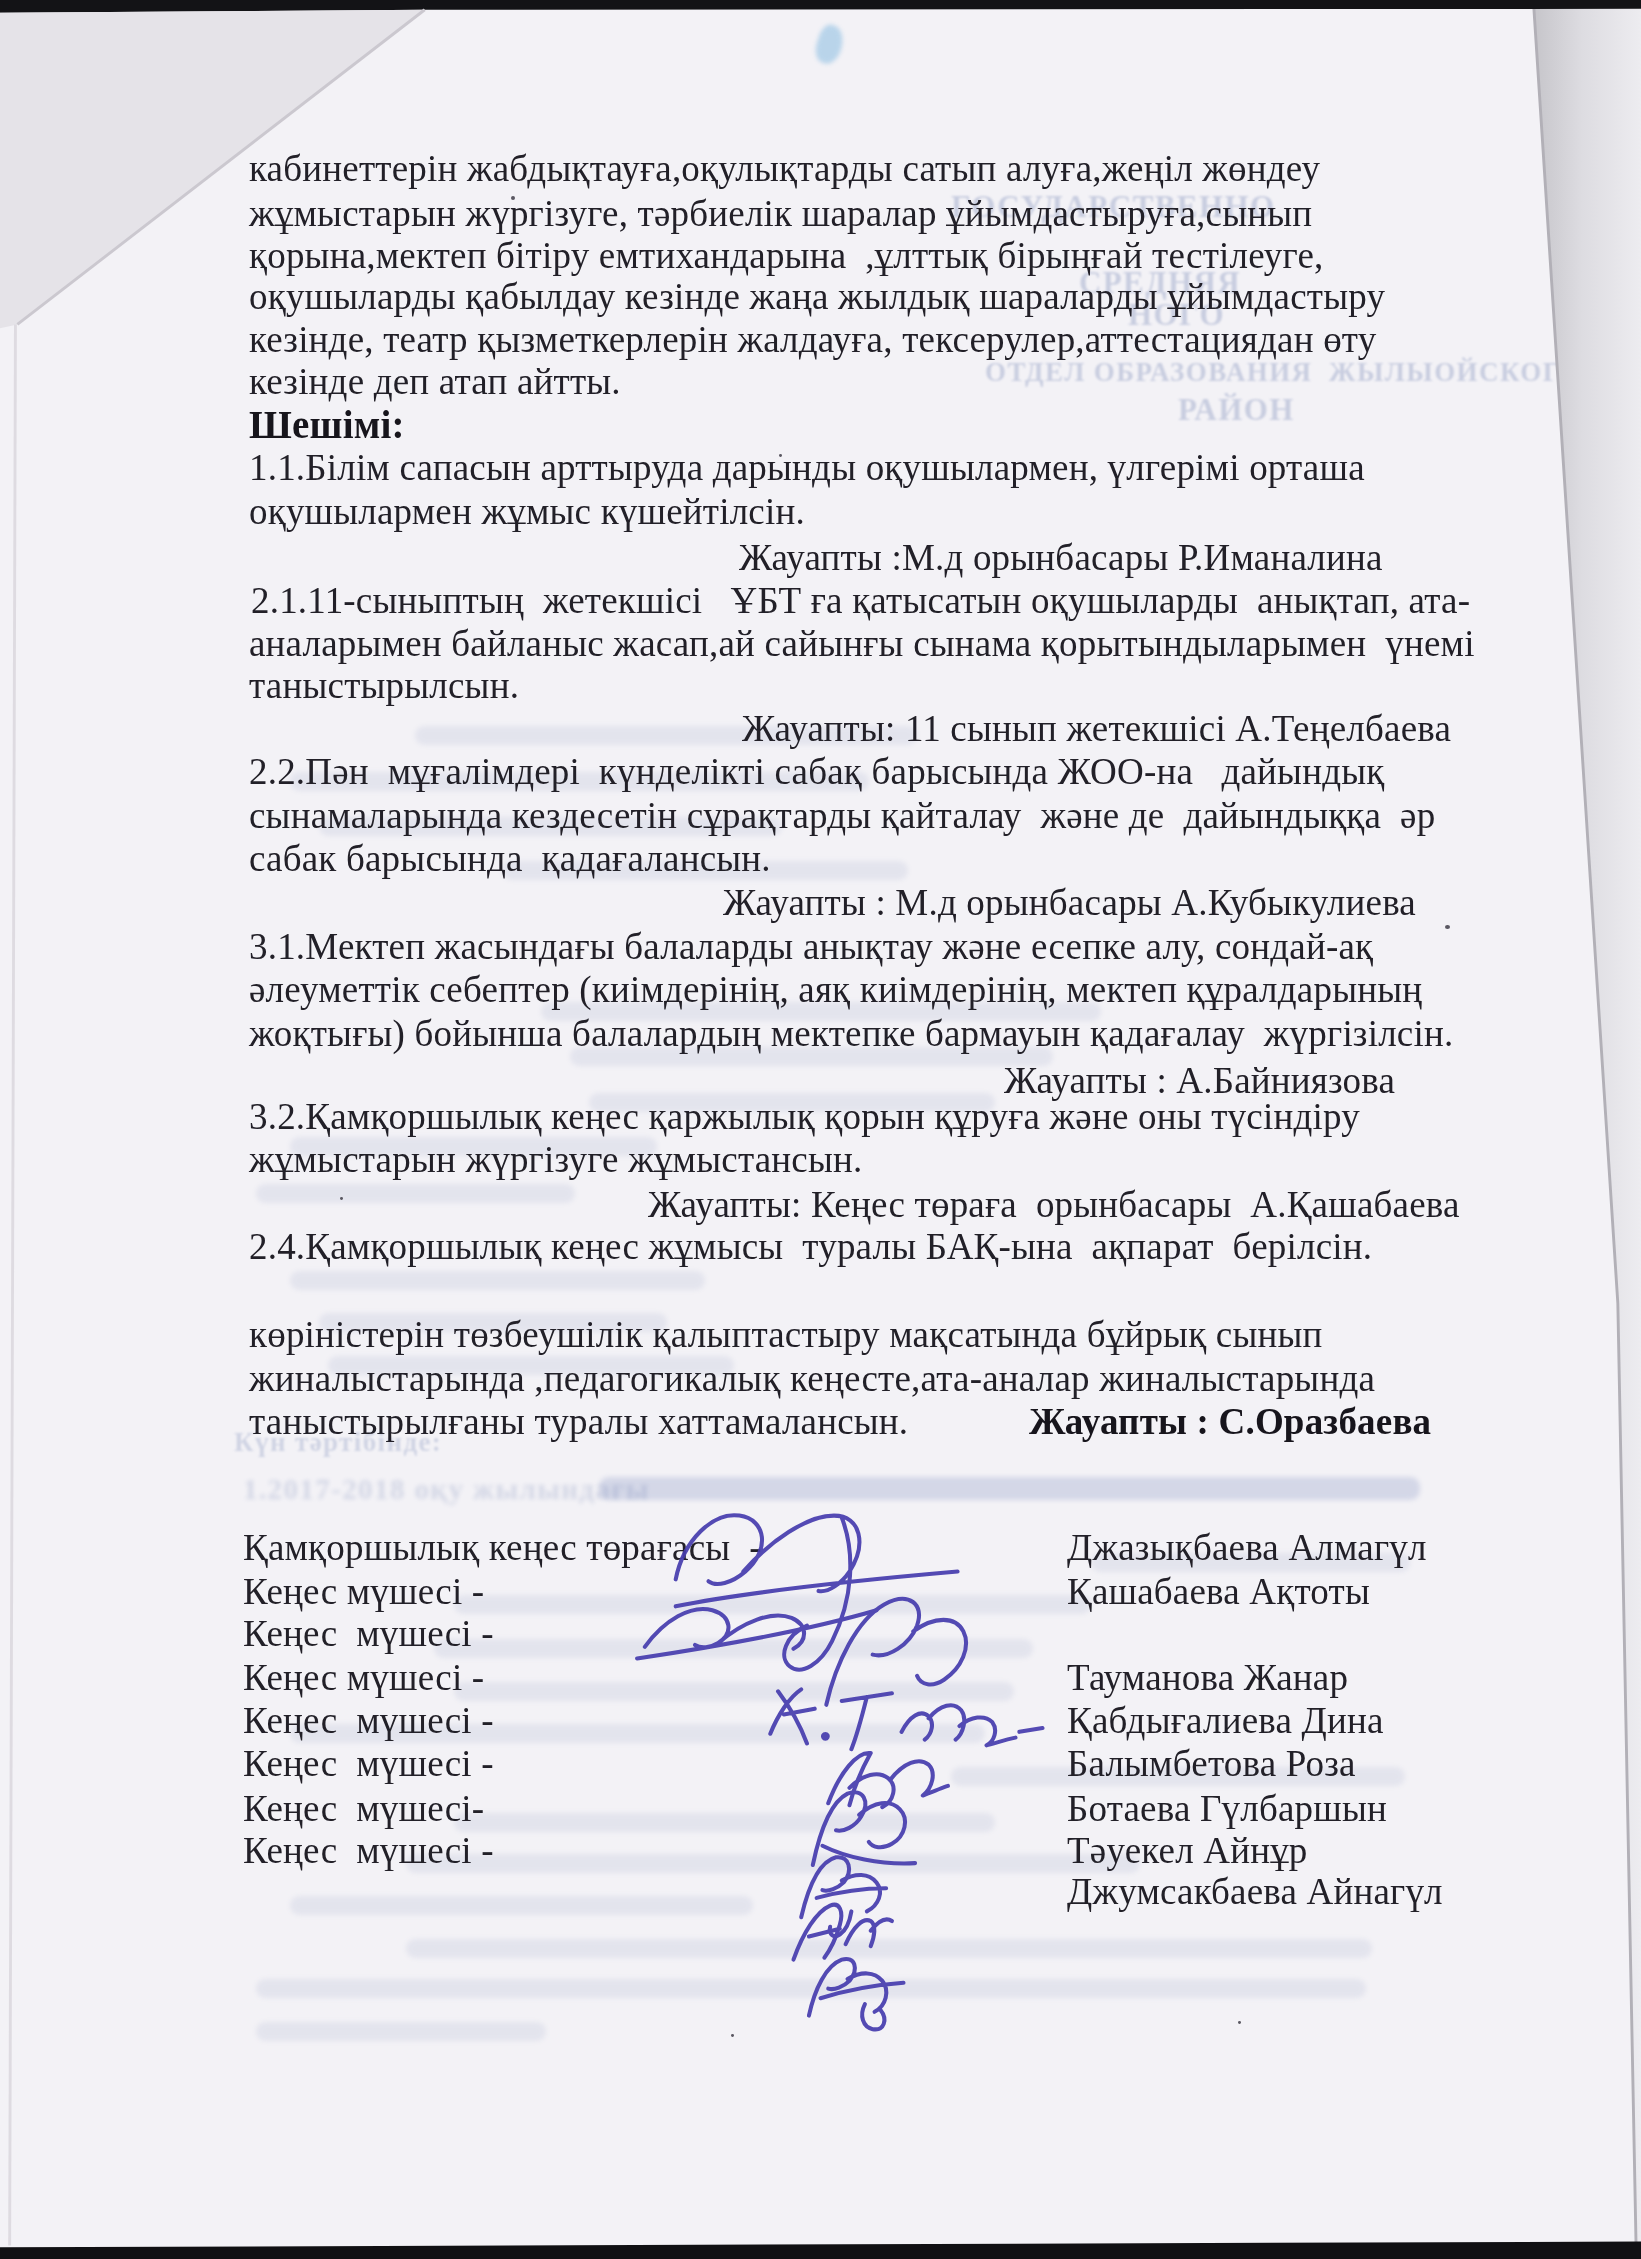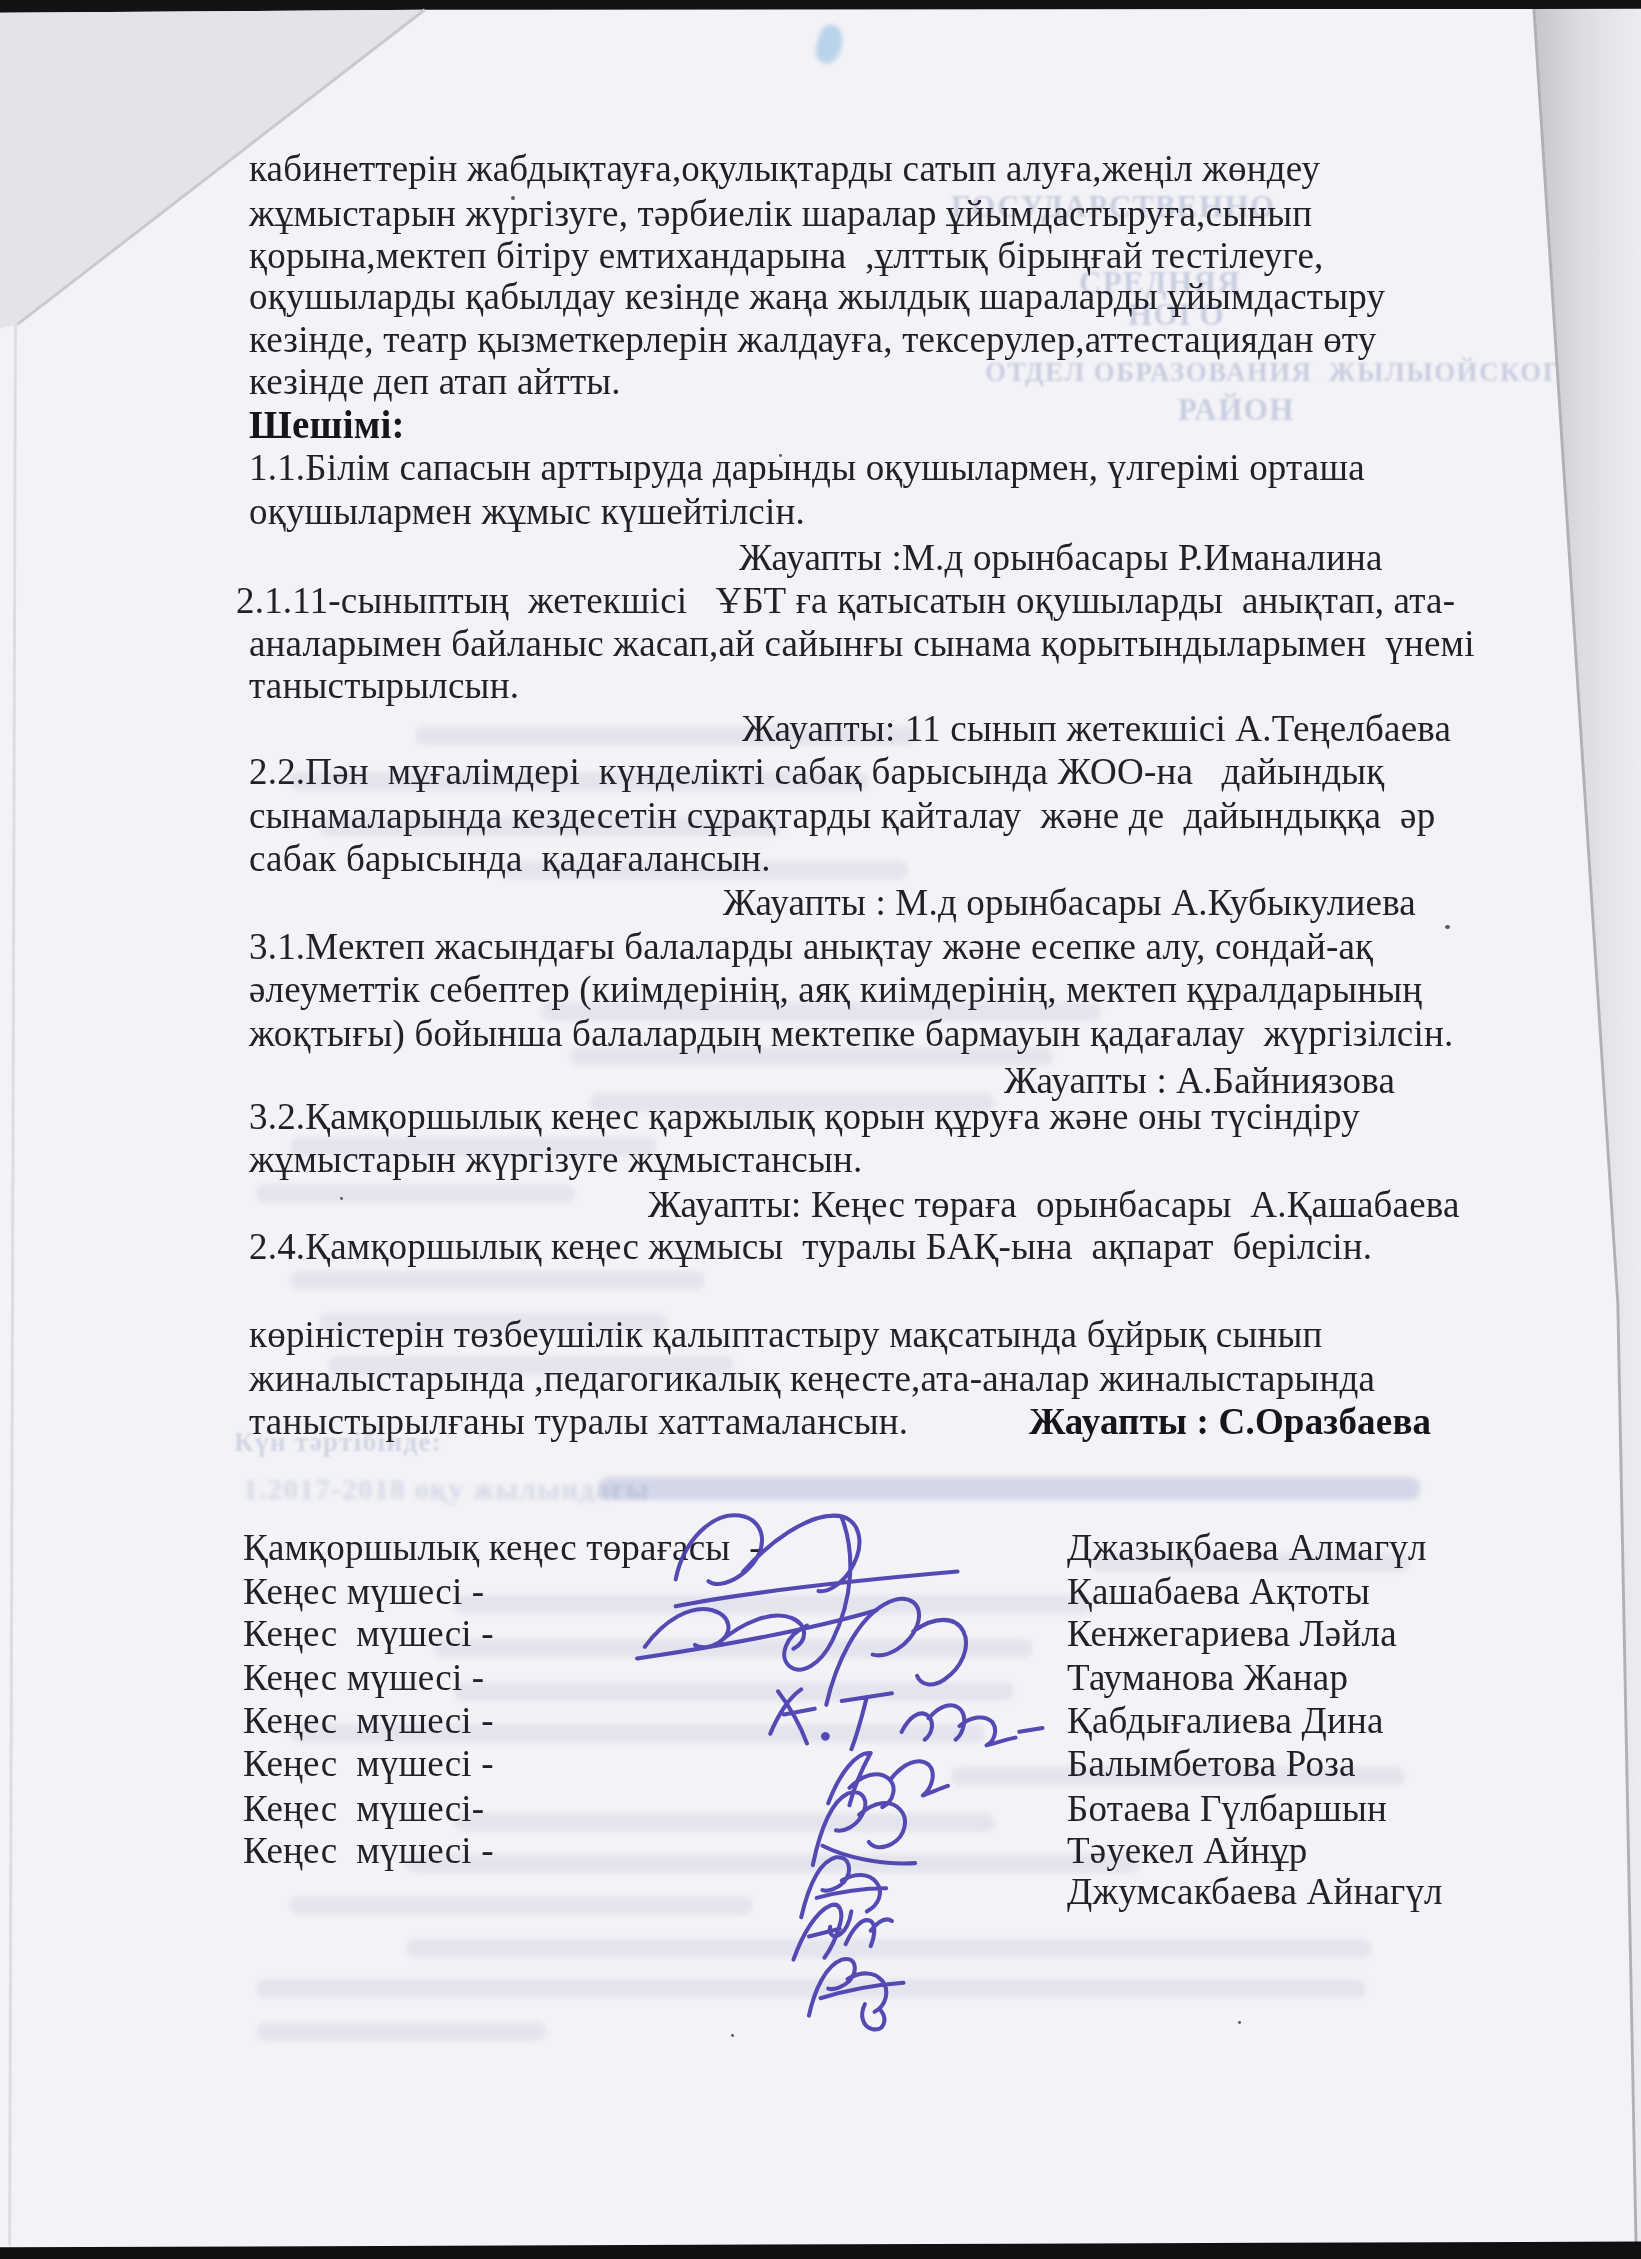--- a/index.html
+++ b/index.html
@@ -92,21 +92,21 @@
   <div class="ln" style="left:249px;top:273px;">оқушыларды қабылдау кезінде жаңа жылдық шараларды ұйымдастыру</div>
   <div class="ln" style="left:249px;top:316px;">кезінде, театр қызметкерлерін жалдауға, тексерулер,аттестациядан өту</div>
   <div class="ln" style="left:249px;top:358px;">кезінде деп атап айтты.</div>
 
   <div class="ln bold" style="left:249px;top:401px;font-size:39px;">Шешімі:</div>
 
   <div class="ln" style="left:249px;top:444px;">1.1.Білім сапасын арттыруда дарынды оқушылармен, үлгерімі орташа</div>
   <div class="ln" style="left:249px;top:488px;">оқушылармен жұмыс күшейтілсін.</div>
   <div class="ln" style="left:739px;top:534px;">Жауапты :М.д орынбасары Р.Иманалина</div>
 
-  <div class="ln" style="left:236px;top:577px;">2.1.11-сыныптың  жетекшісі   ҰБТ ға қатысатын оқушыларды  анықтап, ата-</div>
+  <div class="ln" style="left:251px;top:577px;">2.1.11-сыныптың  жетекшісі   ҰБТ ға қатысатын оқушыларды  анықтап, ата-</div>
   <div class="ln" style="left:249px;top:620px;">аналарымен байланыс жасап,ай сайынғы сынама қорытындыларымен  үнемі</div>
   <div class="ln" style="left:249px;top:662px;">таныстырылсын.</div>
   <div class="ln" style="left:742px;top:705px;">Жауапты: 11 сынып жетекшісі А.Теңелбаева</div>
 
   <div class="ln" style="left:249px;top:748px;">2.2.Пән  мұғалімдері  күнделікті сабақ барысында ЖОО-на   дайындық</div>
   <div class="ln" style="left:249px;top:792px;">сынамаларында кездесетін сұрақтарды қайталау  және де  дайындыққа  әр</div>
   <div class="ln" style="left:249px;top:835px;">сабак барысында  қадағалансын.</div>
   <div class="ln" style="left:723px;top:879px;">Жауапты : М.д орынбасары А.Кубыкулиева</div>
 
   <div class="ln" style="left:249px;top:923px;">3.1.Мектеп жасындағы балаларды анықтау және есепке алу, сондай-ақ</div>
@@ -129,21 +129,20 @@
   <div class="ln" style="left:243px;top:1568px;">Кеңес мүшесі -</div>
   <div class="ln" style="left:243px;top:1610px;">Кеңес  мүшесі -</div>
   <div class="ln" style="left:243px;top:1654px;">Кеңес мүшесі -</div>
   <div class="ln" style="left:243px;top:1697px;">Кеңес  мүшесі -</div>
   <div class="ln" style="left:243px;top:1740px;">Кеңес  мүшесі -</div>
   <div class="ln" style="left:243px;top:1785px;">Кеңес  мүшесі-</div>
   <div class="ln" style="left:243px;top:1827px;">Кеңес  мүшесі -</div>
 
   <div class="ln" style="left:1067px;top:1524px;">Джазықбаева Алмагүл</div>
   <div class="ln" style="left:1067px;top:1568px;">Қашабаева Ақтоты</div>
-  <div class="ln" style="left:1067px;top:1610px;">Кенжегариева Ләйла</div>
   <div class="ln" style="left:1067px;top:1654px;">Тауманова Жанар</div>
   <div class="ln" style="left:1067px;top:1697px;">Қабдығалиева Дина</div>
   <div class="ln" style="left:1067px;top:1740px;">Балымбетова Роза</div>
   <div class="ln" style="left:1067px;top:1785px;">Ботаева Гүлбаршын</div>
   <div class="ln" style="left:1067px;top:1827px;">Тәуекел Айнұр</div>
   <div class="ln" style="left:1067px;top:1868px;">Джумсакбаева Айнагүл</div>
 </div>
 
 <svg class="layer siglayer" viewBox="0 0 1700 2340">
   <g fill="none" stroke="#463cae" stroke-width="4.2" stroke-linecap="round" stroke-linejoin="round" opacity="0.92">

